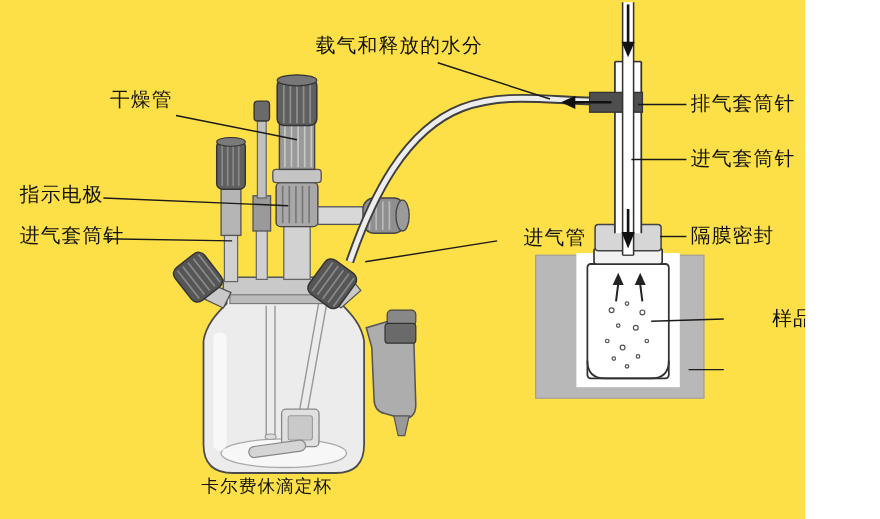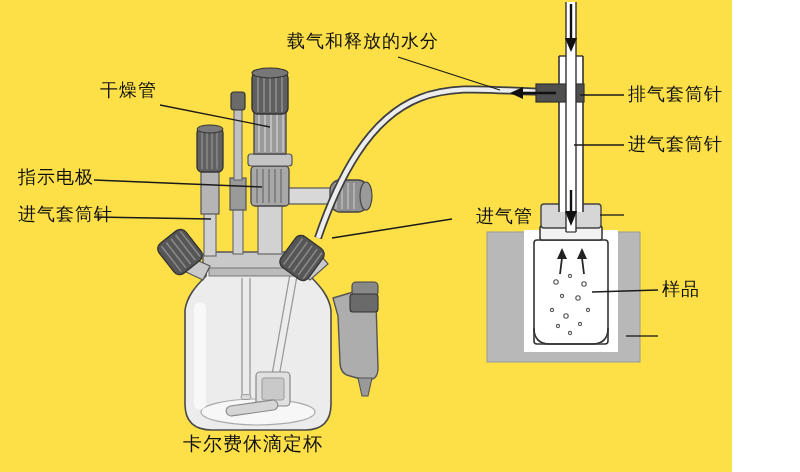--- a/index.html
+++ b/index.html
@@ -1,21 +1,21 @@
 <!DOCTYPE html>
 <html><head>
 <meta charset="utf-8">
 <style>
   html,body{margin:0;padding:0;background:#fff;}
   .stage{position:relative;width:732px;height:472px;background:#fde047;overflow:hidden;
          font-family:Liberation Serif, serif;}
   .stage svg{position:absolute;left:0;top:0;}
   .lbl{position:absolute;font-size:18px;line-height:1.2;color:#111;font-weight:500;
        letter-spacing:1px;white-space:nowrap;}
-  .lbl.big{font-size:19px;}
+  .lbl.big{font-size:16px;}
 </style>
 </head>
 <body>
 
 <div class="stage">
 
 <svg width="800" height="472" viewBox="0 0 800 472">
 
   <g>
 
@@ -211,16 +211,17 @@
   <rect x="762" y="460" width="38" height="12" fill="#e3e3e3"></rect>
 </svg>
 
 <div class="lbl" style="left:287px;top:31px">载气和释放的水分</div>
 <div class="lbl" style="left:100px;top:80px">干燥管</div>
 <div class="lbl" style="left:18px;top:167px">指示电极</div>
 <div class="lbl" style="left:18px;top:204px">进气套筒针</div>
 <div class="lbl" style="left:476px;top:206px">进气管</div>
 <div class="lbl" style="left:628px;top:134px">进气套筒针</div>
 <div class="lbl" style="left:628px;top:84px">排气套筒针</div>
-<div class="lbl" style="left:662px;top:279px">样品</div>
+<div class="lbl" style="left:628px;top:204px">隔膜密封</div>
+<div class="lbl" style="left:702px;top:279px">样品</div>
 <div class="lbl big" style="left:183px;top:433px">卡尔费休滴定杯</div>
 
 </div>
 
 </body></html>

